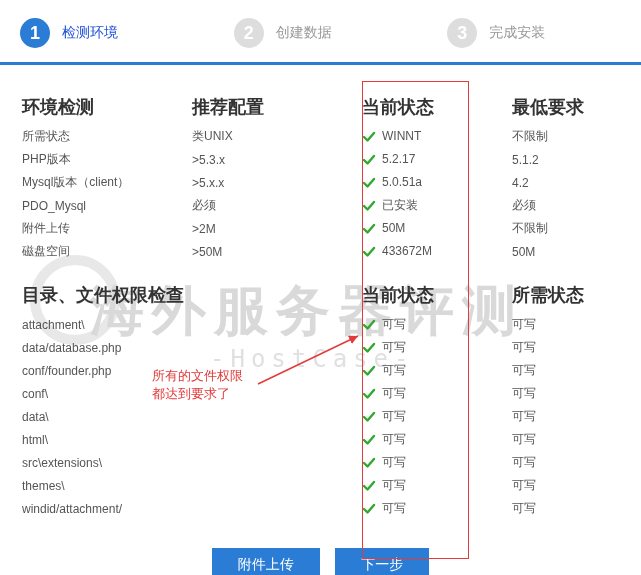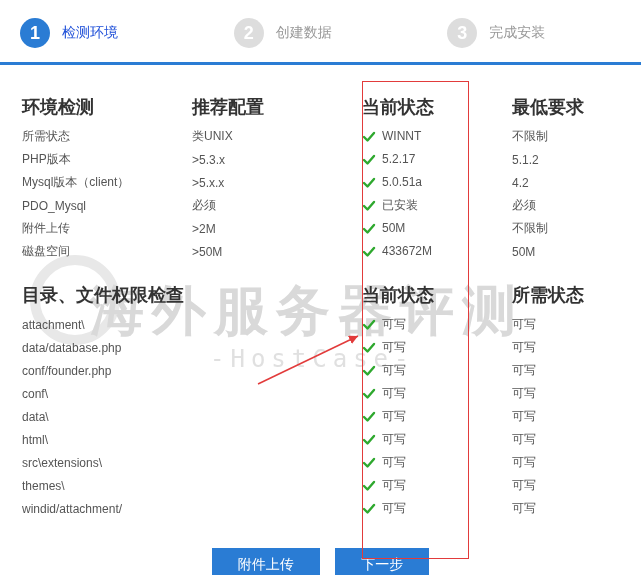--- a/index.html
+++ b/index.html
@@ -188,20 +188,24 @@
           <td colspan="2">windid/attachment/</td>
           <td class="stat"><svg class="check" width="14" height="14" viewBox="0 0 14 14">
               <path d="M2 7 L5.5 10.5 L12 3" fill="none" stroke="#2ea82e" stroke-width="2.4" stroke-linecap="round" stroke-linejoin="round"></path>
             </svg><span>可写</span></td>
           <td>可写</td>
         </tr>
       </tbody>
   </table>
 
   <div class="redbox"></div>
+  <div class="annot">
+    <span>所有的文件权限</span><br>
+    <span>都达到要求了</span>
+  </div>
   <svg class="arrow" width="110" height="56">
     <defs>
         <marker id="ah" markerWidth="8" markerHeight="8" refX="6" refY="3" orient="auto">
           <path d="M0,0 L6,3 L0,6 Z" fill="#e23b3b"></path>
         </marker>
       </defs>
     <line x1="4" y1="52" x2="104" y2="4" stroke="#e23b3b" stroke-width="1.5" marker-end="url(#ah)"></line>
   </svg>
 </div>
 

